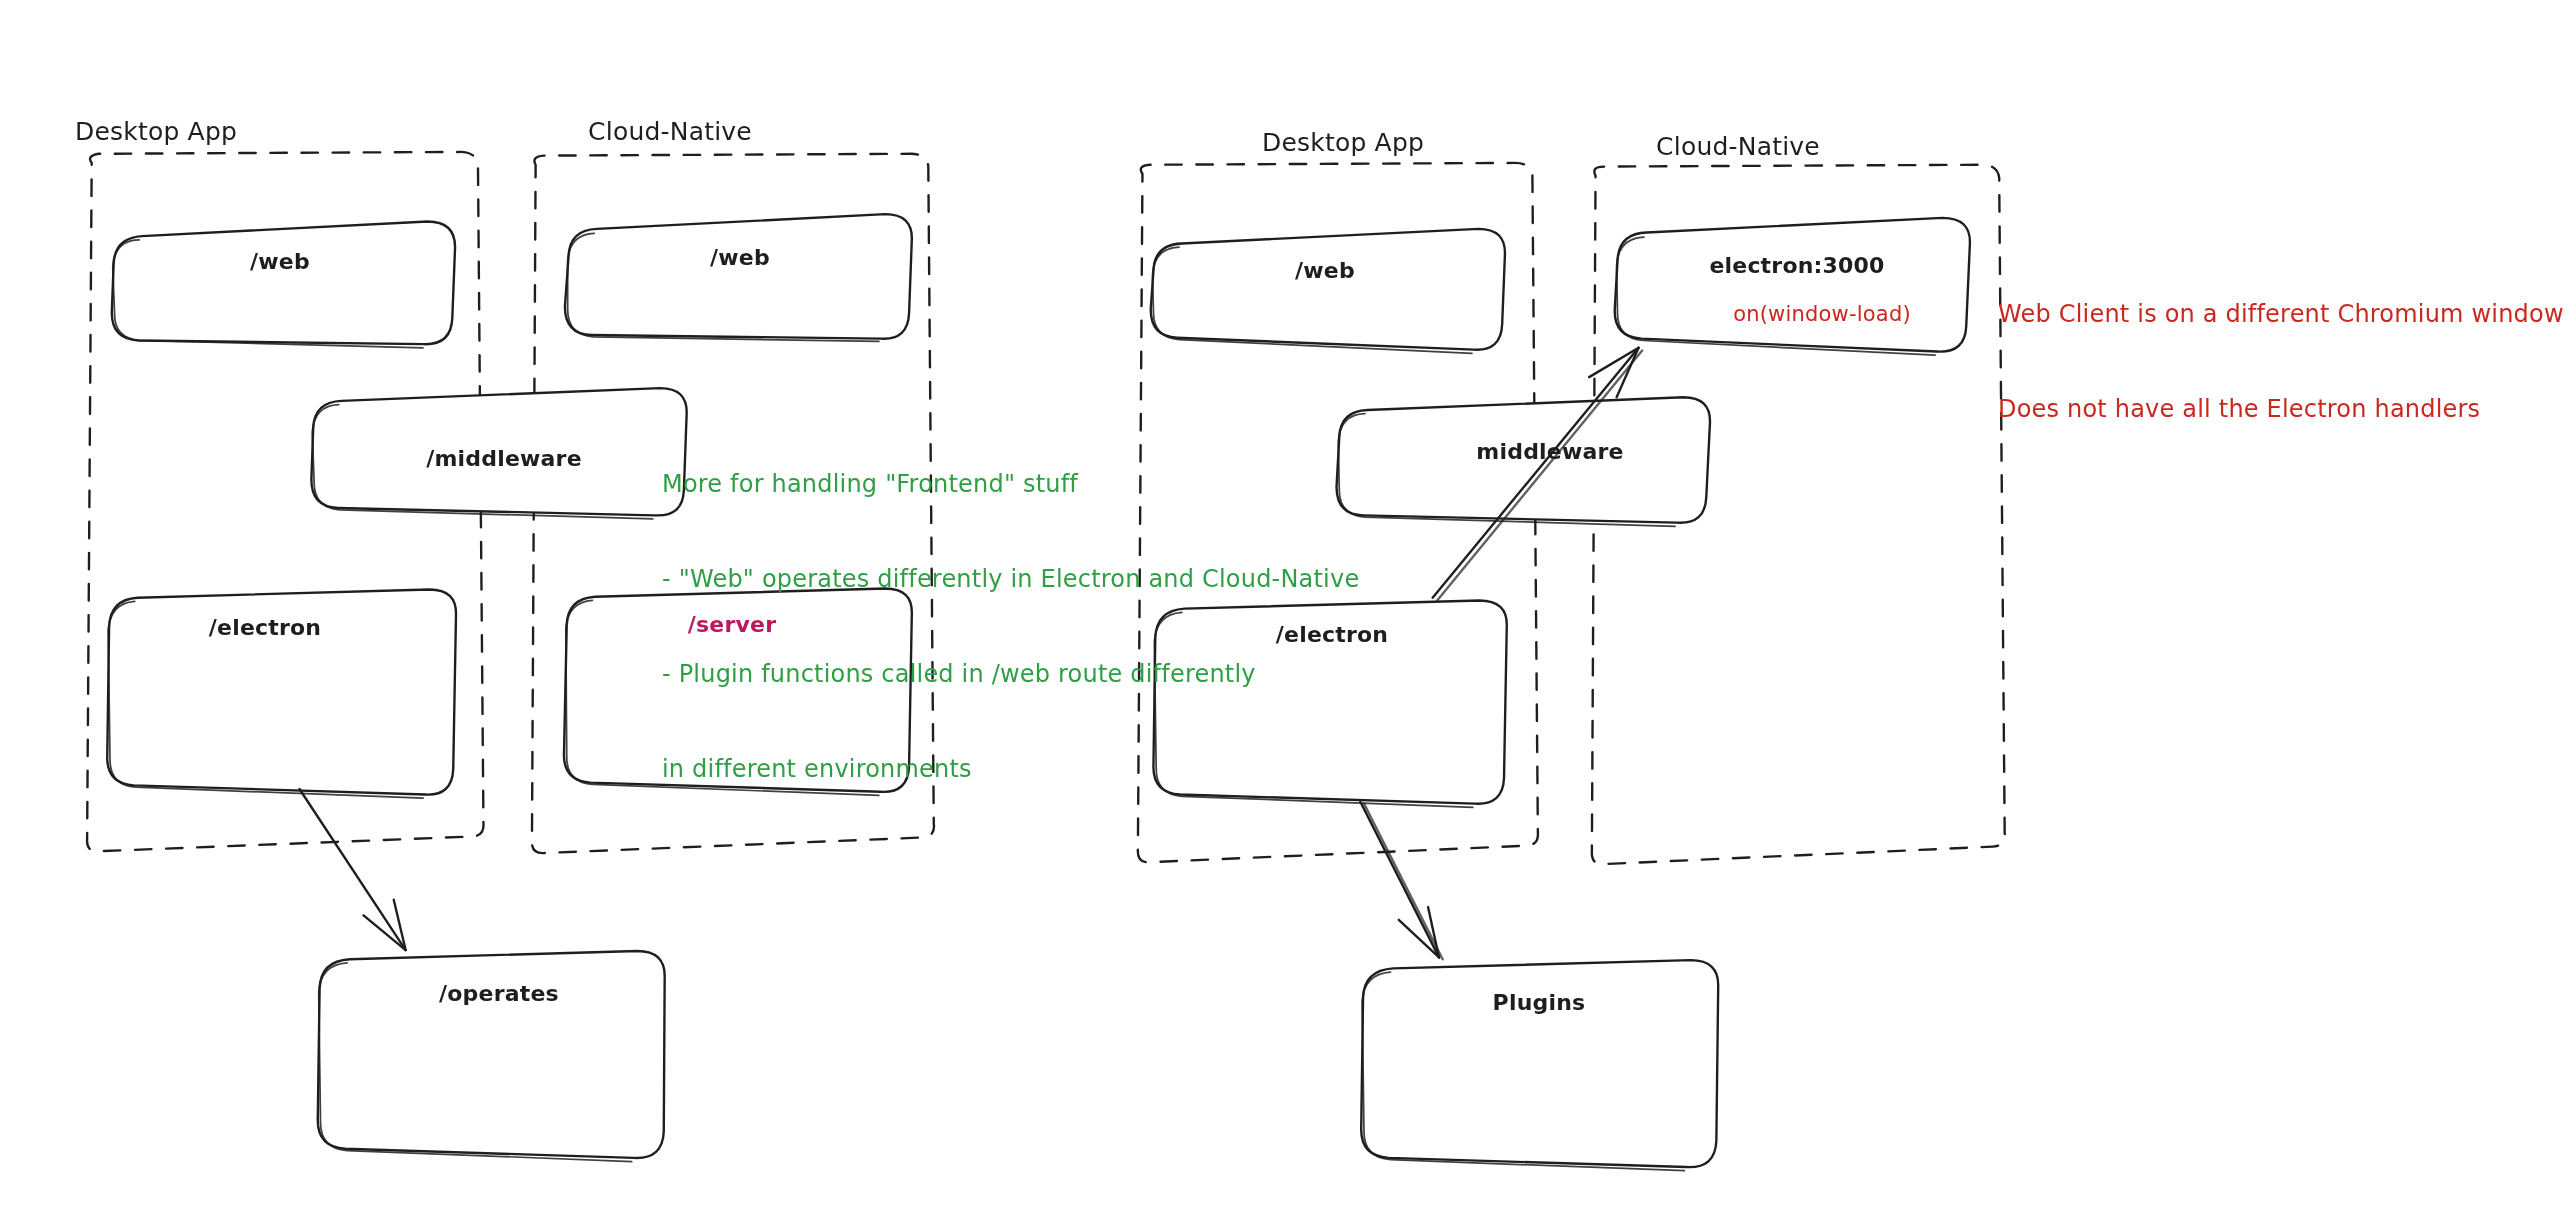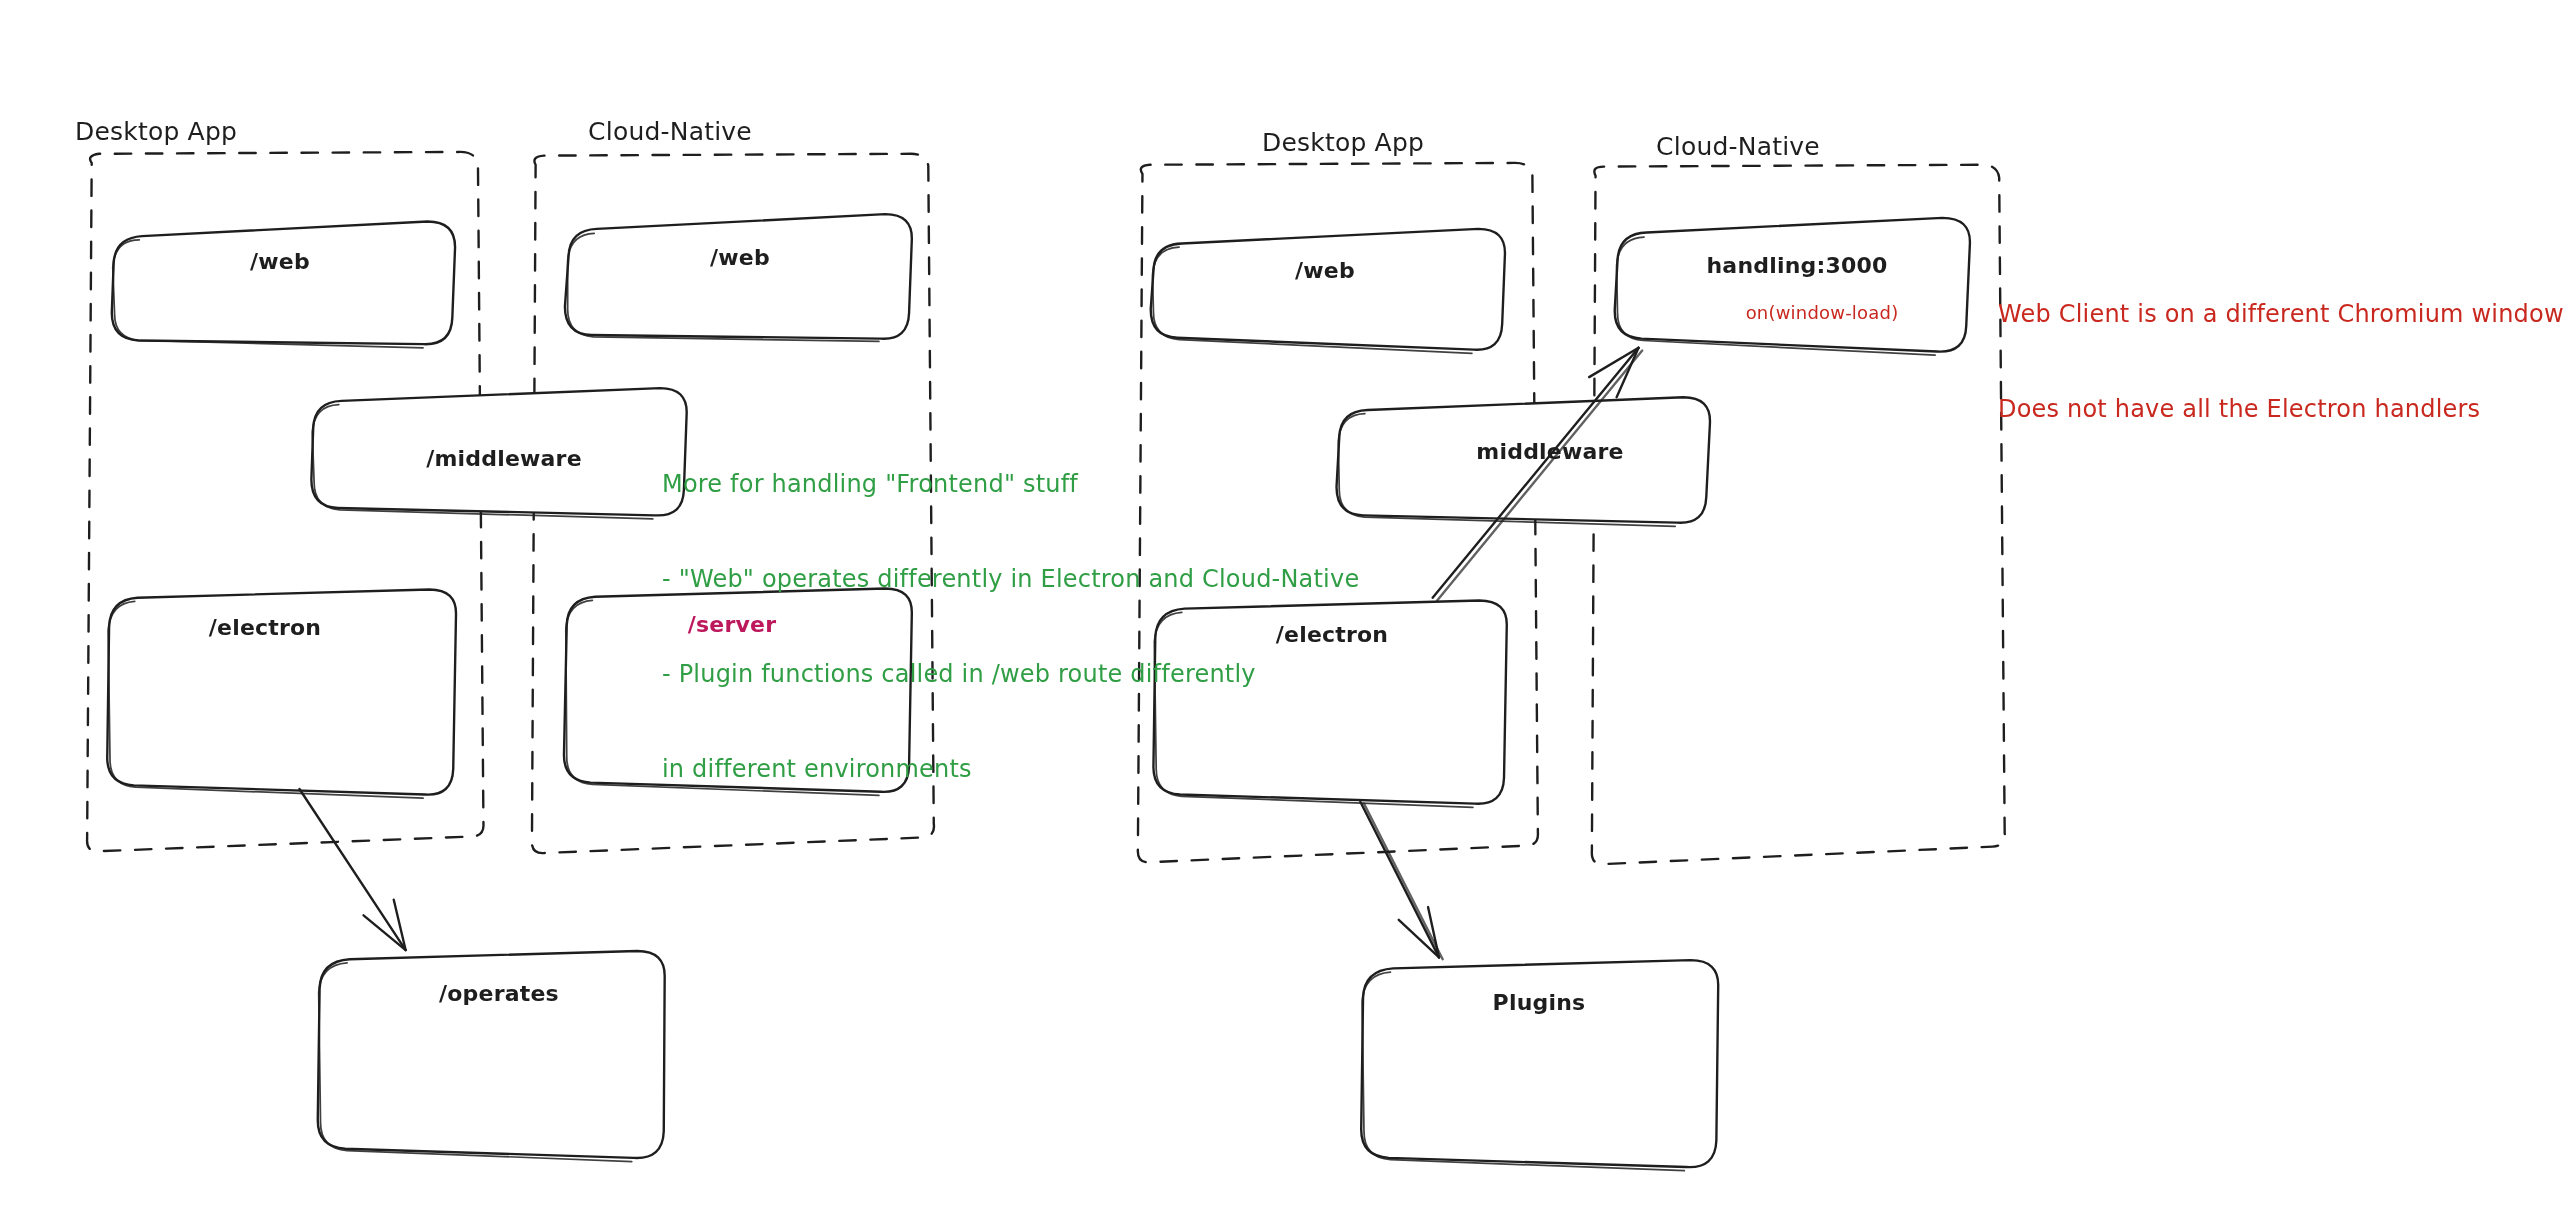--- a/index.html
+++ b/index.html
@@ -33,21 +33,21 @@
     transform: translateX(-50%);
     text-align: center;
   }
   .node-label {
     font-size: 22px;
     transform: translateX(-50%);
     text-align: right;
     font-weight: bold;
   }
   .node-sub {
-    font-size: 18px;
+    font-size: 21px;
     transform: translateX(-50%);
     text-align: center;
     color: #c9281f;
   }
   .red { color: #be185d; }
   .annot {
     font-size: 24px;
     line-height: 1.32;
     white-space: pre;
   }
@@ -182,21 +182,21 @@
 <div class="lbl node-label" style="left:740px; top:245px;">/web</div>
 <div class="lbl node-label" style="left:504px; top:430px;margin-top:16px;">/middleware</div>
 <div class="lbl node-label" style="left:265px; top:615px;">/electron</div>
 <div class="lbl node-label red" style="left:732px; top:612px;">/server</div>
 <div class="lbl node-label" style="left:499px; top:981px;">/operates</div>
 
 <div class="lbl group-title" style="left:1343px; top:128px;">Desktop App</div>
 <div class="lbl group-title" style="left:1738px; top:132px;">Cloud-Native</div>
 
 <div class="lbl node-label" style="left:1325px; top:258px;">/web</div>
-<div class="lbl node-label" style="left:1797px; top:253px;">handling:3000</div>
+<div class="lbl node-label" style="left:1797px; top:253px;">electron:3000</div>
 <div class="lbl node-sub" style="left:1822px; top:302px;">on(window-load)</div>
 <div class="lbl node-label" style="left:1550px; top:439px;">middleware</div>
 <div class="lbl node-label" style="left:1332px; top:622px;">/electron</div>
 <div class="lbl node-label" style="left:1539px; top:990px;">Plugins</div>
 
 <div class="lbl annot annot-green" style="left:662px; top:406px;">
   <div>More for handling "Frontend" stuff</div>
   <div>- "Web" operates differently in Electron and Cloud-Native</div>
   <div>- Plugin functions called in /web route differently</div>
   <div>in different environments</div>

